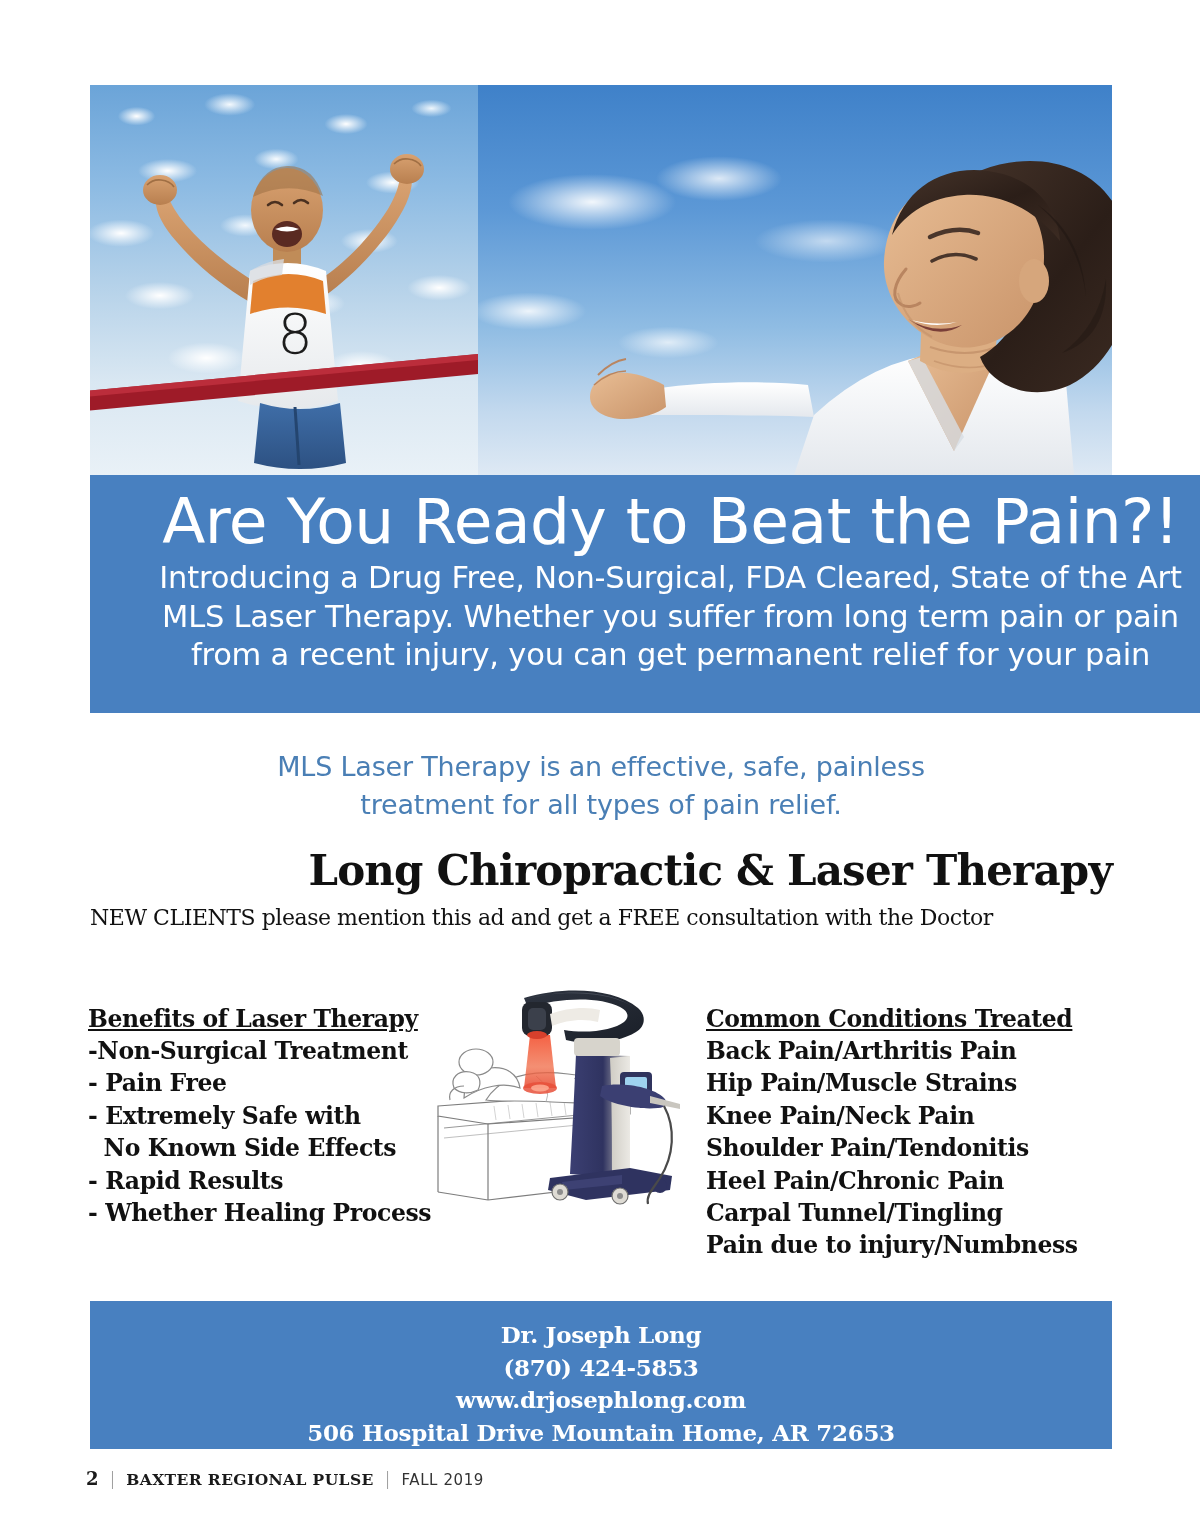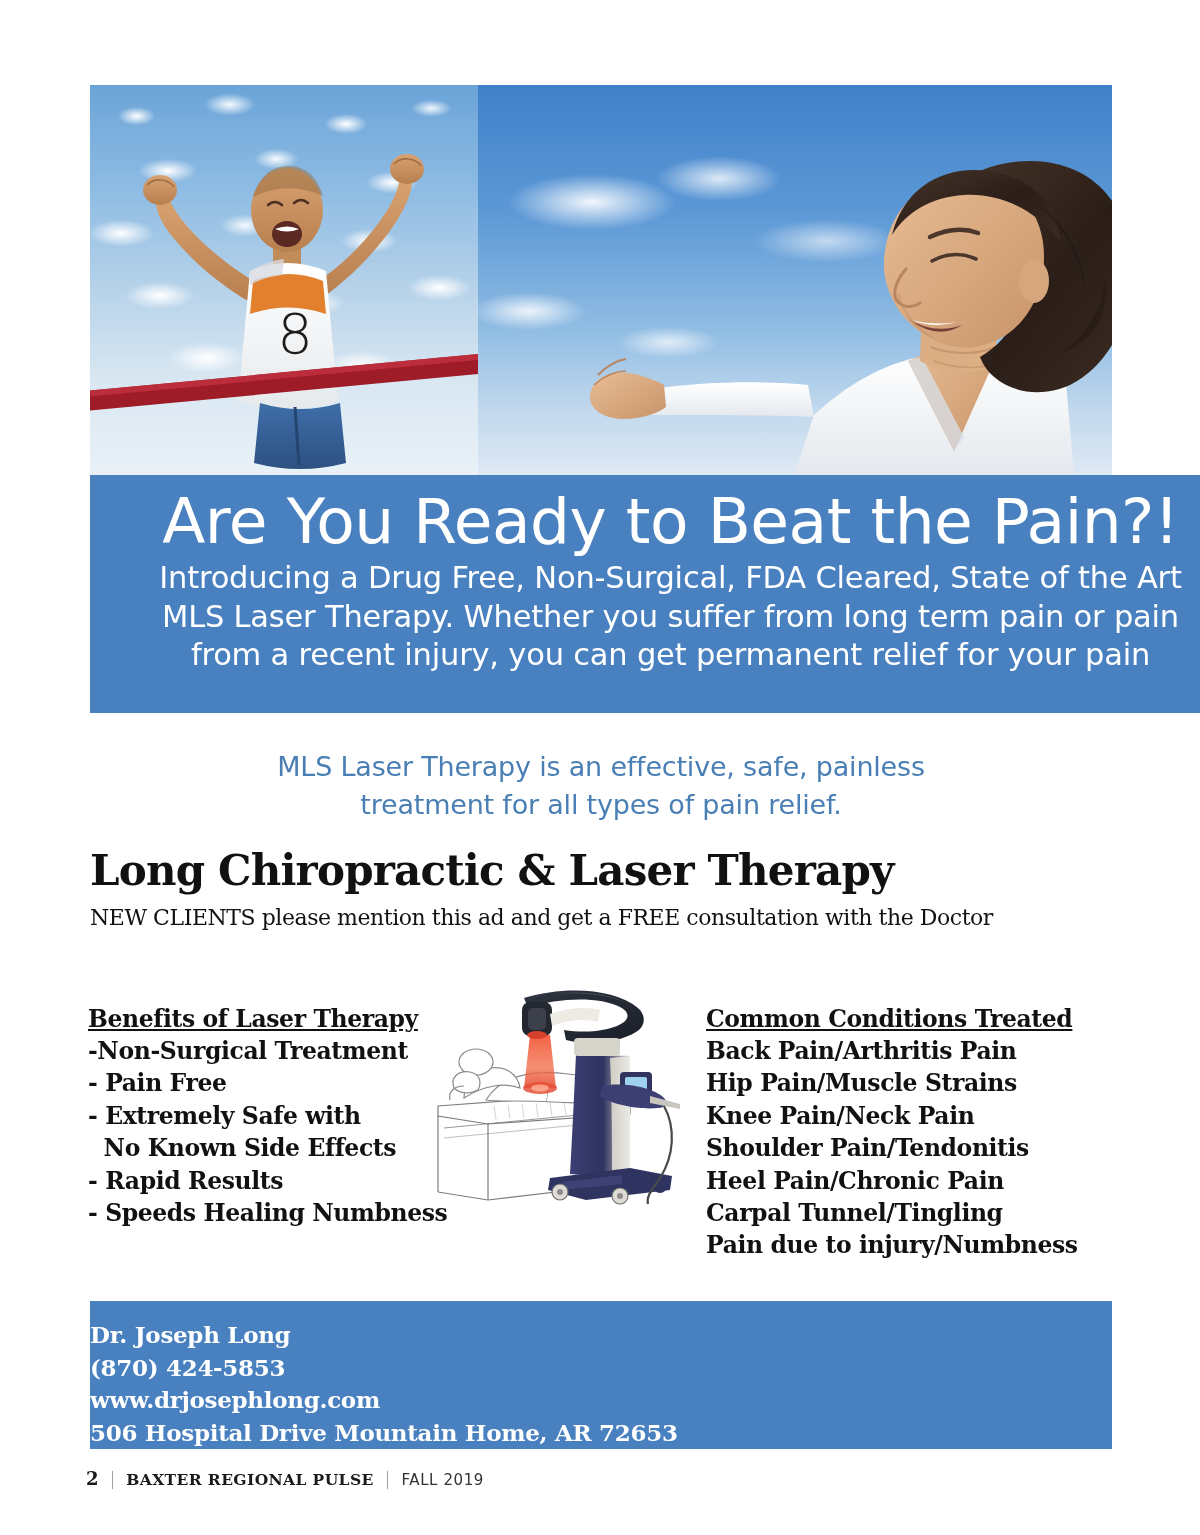--- a/index.html
+++ b/index.html
@@ -120,21 +120,21 @@
     font-weight: 400;
     letter-spacing: -0.2px;
   }
 
   
   .practice-name {
     position: absolute;
     left: 90px;
     top: 845px;
     width: 1022px;
-    text-align: left;
+    text-align: right;
     color: #111111;
     font-family: "DejaVu Serif", serif;
     font-size: 42px;
     line-height: 52px;
     font-weight: 700;
     letter-spacing: -0.8px;
   }
   .practice-offer {
     position: absolute;
     left: 90px;
@@ -193,20 +193,21 @@
 
   
   .contact-box {
     position: absolute;
     left: 90px;
     top: 1301px;
     width: 1022px;
     height: 148px;
     background: #4880c0;
     color: #ffffff;
+    text-align: center;
     box-sizing: border-box;
     padding-top: 18px;
     font-family: "DejaVu Serif", serif;
   }
   .contact-line {
     font-size: 23px;
     line-height: 32.5px;
     font-weight: 700;
     letter-spacing: -0.3px;
   }
@@ -386,21 +387,21 @@
   <div class="practice-name">Long Chiropractic &amp; Laser Therapy</div>
   <div class="practice-offer">NEW CLIENTS please mention this ad and get a FREE consultation with the Doctor</div>
 
   <div class="col-benefits">
     <div class="col-head">Benefits of Laser Therapy</div>
     <div class="col-line">-Non-Surgical Treatment</div>
     <div class="col-line">- Pain Free</div>
     <div class="col-line">- Extremely Safe with</div>
     <div class="col-line" style="white-space:pre;">  No Known Side Effects</div>
     <div class="col-line">- Rapid Results</div>
-    <div class="col-line">- Speeds Healing Numbness</div>
+    <div class="col-line">- Whether Healing Process</div>
   </div>
 
   <div class="device-illustration">
     <svg viewBox="0 0 280 235" width="280" height="235">
       <defs>
         <linearGradient id="beamG" x1="0" y1="0" x2="0" y2="1">
           <stop offset="0%" stop-color="#f4593a" stop-opacity="0.95"></stop>
           <stop offset="60%" stop-color="#f06a45" stop-opacity="0.75"></stop>
           <stop offset="100%" stop-color="#e8503a" stop-opacity="0.9"></stop>
         </linearGradient>

